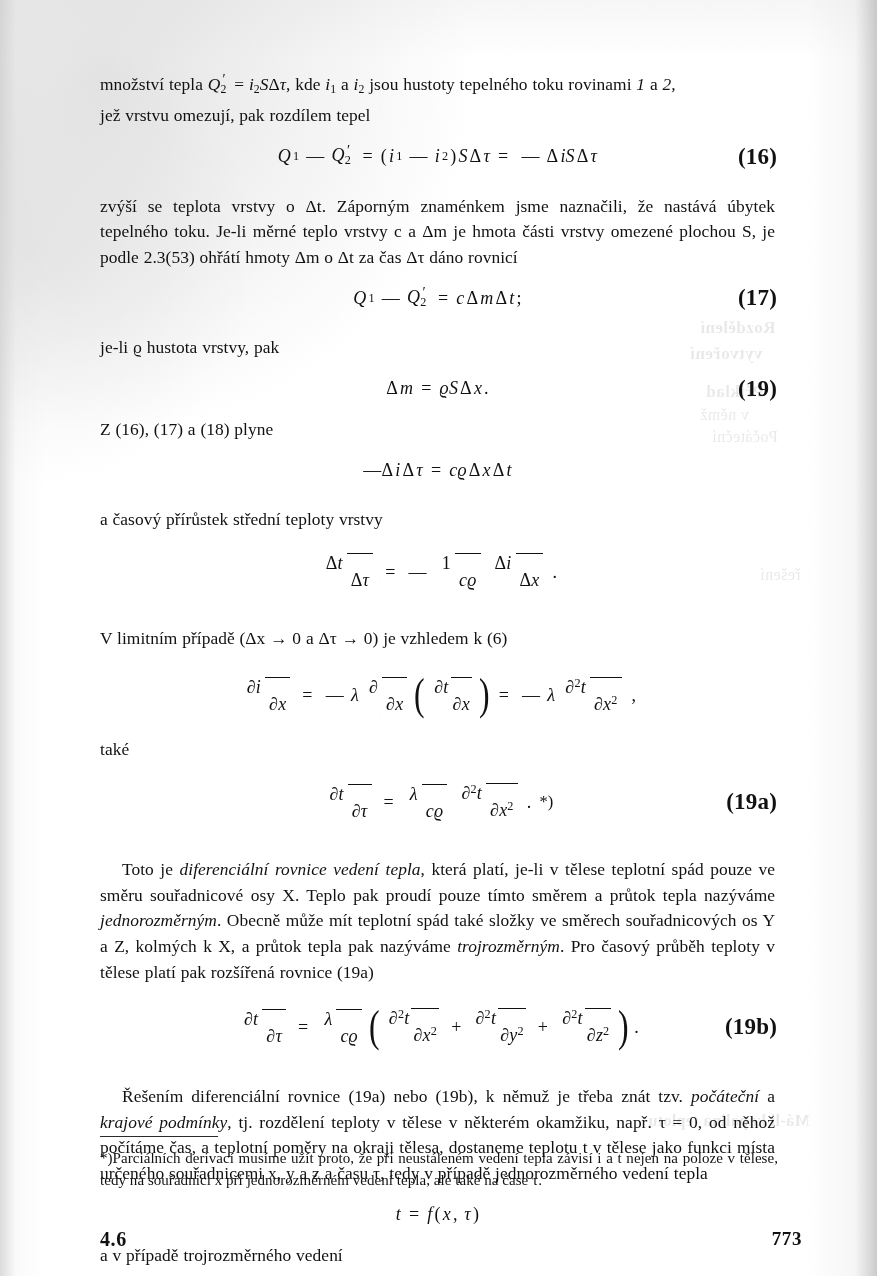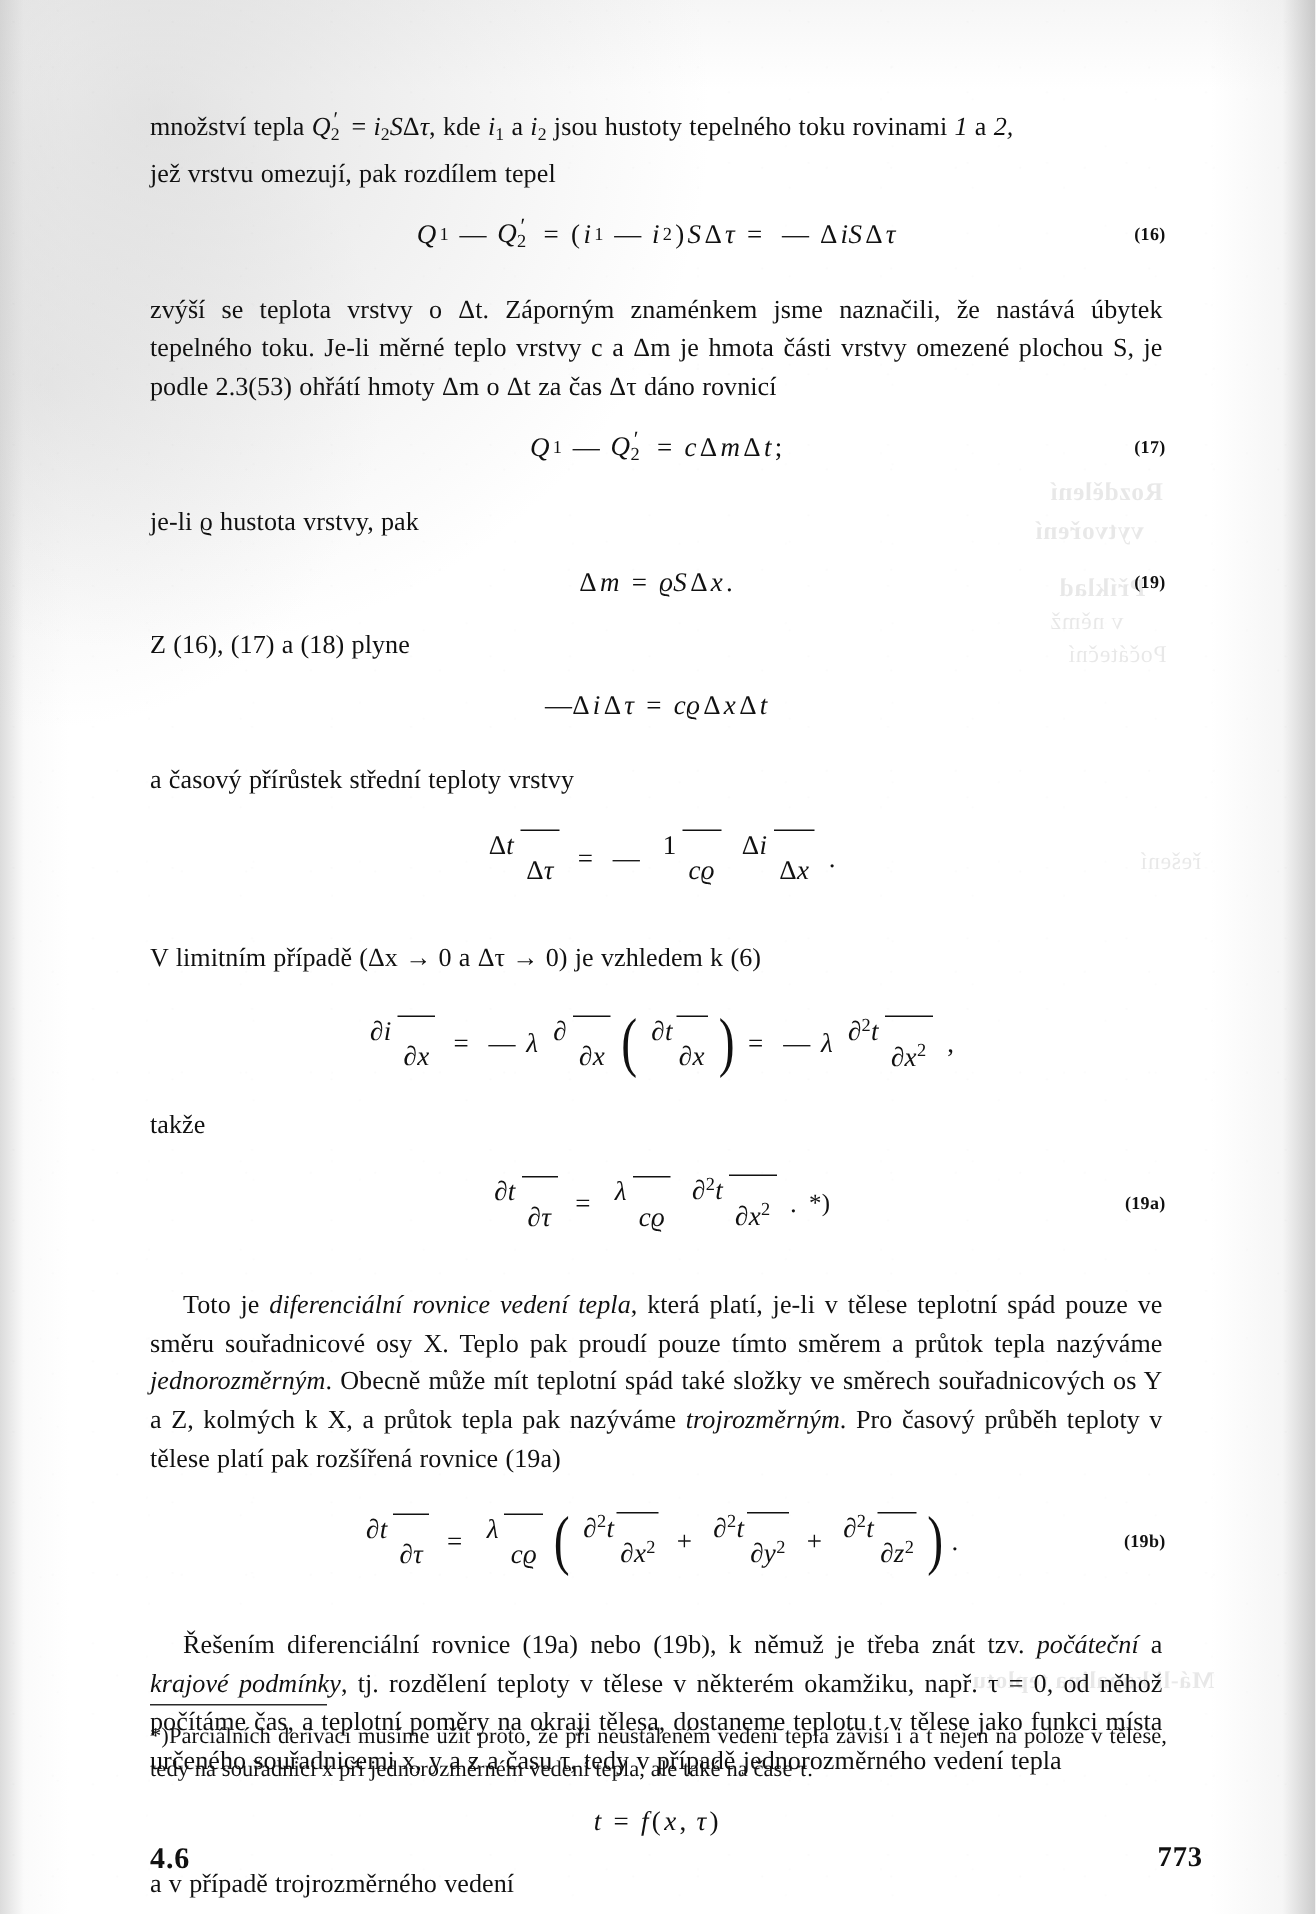--- a/index.html
+++ b/index.html
@@ -89,21 +89,21 @@
     font-size: 18px;
     display: inline-flex;
     align-items: center;
     gap: 2px;
     white-space: nowrap;
     letter-spacing: 0.2px;
   }
   .eqnum {
     position: absolute;
     right: -2px;
-    font-size: 12px;
+    font-size: 23px;
     font-weight: 700;
     letter-spacing: 0.2px;
   }
 
   
   .frac {
     display: inline-flex;
     flex-direction: row;
     vertical-align: middle;
     margin: 0 4px;
@@ -272,21 +272,21 @@
           <span class="op">—</span>
           <i>λ</i>
         <span class="frac">
             <span class="num">∂<sup>2</sup><i>t</i></span>
             <span class="den">∂<i>x</i><sup>2</sup></span>
           </span>
         <span style="margin-left:4px">,</span>
       </span>
     </div>
 
-    <p class="para">takže</p>
+    <p class="para">také</p>
 
     <div class="eqrow" style="min-height:58px;">
       <span class="eqbody">
         <span class="frac">
             <span class="num">∂<i>t</i></span>
             <span class="den">∂<i>τ</i></span>
           </span>
         <span class="eqop">=</span>
         <span class="frac">
             <span class="num"><i>λ</i></span>

